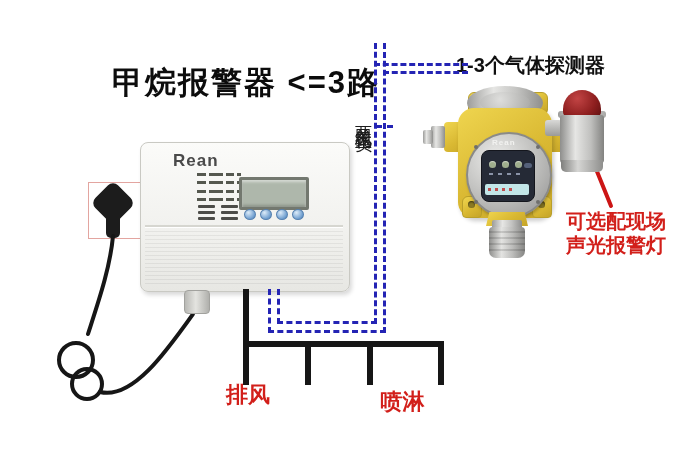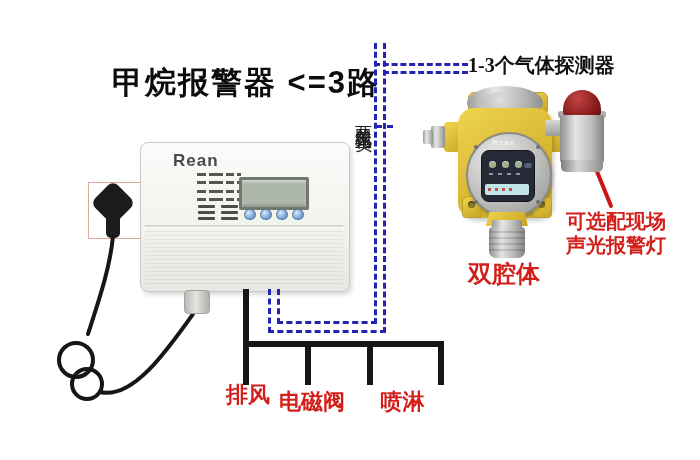--- a/index.html
+++ b/index.html
@@ -81,21 +81,21 @@
         background:linear-gradient(90deg,#7f7f7d,#d6d6d4 40%,#8f8f8d);}
   .conn{left:545px;top:120px;width:17px;height:16px;border-radius:3px;
         background:linear-gradient(180deg,#d9d9d7,#9a9a98);}
 </style>
 </head>
 <body>
 
 <div id="stage">
 
   <div class="abs title" style="left:112px;top:62px;">甲烷报警器 &lt;=3路</div>
-  <div class="abs blkbold" style="left:468px;top:52px;font-family:Liberation Serif, serif;">1-3个气体探测器</div>
+  <div class="abs blkbold" style="left:456px;top:52px;">1-3个气体探测器</div>
   <div class="abs vtext" style="left:352px;top:112px;">两总线无正负</div>
 
   <div class="abs plugbox"></div>
   <div class="abs plughead"></div>
   <div class="abs plugstem"></div>
 
   <svg class="abs" style="left:0;top:0;" width="700" height="460" viewBox="0 0 700 460">
     <path d="M113 236 C110 268, 99 300, 88 334" fill="none" stroke="#161616" stroke-width="4" stroke-linecap="round"></path>
     <circle cx="76" cy="360" r="17" fill="none" stroke="#161616" stroke-width="4"></circle>
     <circle cx="87" cy="384" r="15" fill="none" stroke="#161616" stroke-width="4"></circle>
@@ -154,21 +154,20 @@
   <div class="abs gland"></div>
 
   <div class="abs blk" style="left:243px;top:289px;width:6px;height:56px;"></div>
   <div class="abs blk" style="left:243px;top:341px;width:201px;height:6px;"></div>
   <div class="abs blk" style="left:243px;top:341px;width:6px;height:44px;"></div>
   <div class="abs blk" style="left:305px;top:341px;width:6px;height:44px;"></div>
   <div class="abs blk" style="left:367px;top:341px;width:6px;height:44px;"></div>
   <div class="abs blk" style="left:438px;top:341px;width:6px;height:44px;"></div>
 
   <div class="abs redbold" style="left:248px;top:380px;font-size:22px;transform:translateX(-50%);">排风</div>
-  <div class="abs redbold" style="left:312px;top:387px;font-size:22px;transform:translateX(-50%);">电磁阀</div>
   <div class="abs redbold" style="left:384px;top:387px;font-size:22px;transform:translateX(-50%);padding-left:37px;">喷淋</div>
 
   <div class="abs dashv" style="left:277px;top:289px;height:35px;"></div>
   <div class="abs dashv" style="left:268px;top:289px;height:44px;"></div>
   <div class="abs dashh" style="left:277px;top:321px;width:100px;"></div>
   <div class="abs dashh" style="left:268px;top:330px;width:118px;"></div>
   <div class="abs dashv" style="left:374px;top:43px;height:281px;"></div>
   <div class="abs dashv" style="left:383px;top:43px;height:290px;"></div>
   <div class="abs dashh" style="left:374px;top:63px;width:94px;"></div>
   <div class="abs dashh" style="left:383px;top:71px;width:85px;"></div>
@@ -213,15 +212,14 @@
   <div class="abs sensor"></div>
 
   <div class="abs conn"></div>
   <div class="abs lightring"></div>
   <div class="abs dome"></div>
   <div class="abs lightbody"></div>
   <div class="abs lightbase"></div>
 
   <div class="abs redbold" style="left:566px;top:232px;font-size:20px;">声光报警灯</div>
   <div class="abs redbold" style="left:566px;top:208px;font-size:20px;">可选配现场</div>
-  <div class="abs redbold" style="left:468px;top:258px;font-size:24px;">双腔体</div>
 
 </div>
 
 </body></html>

